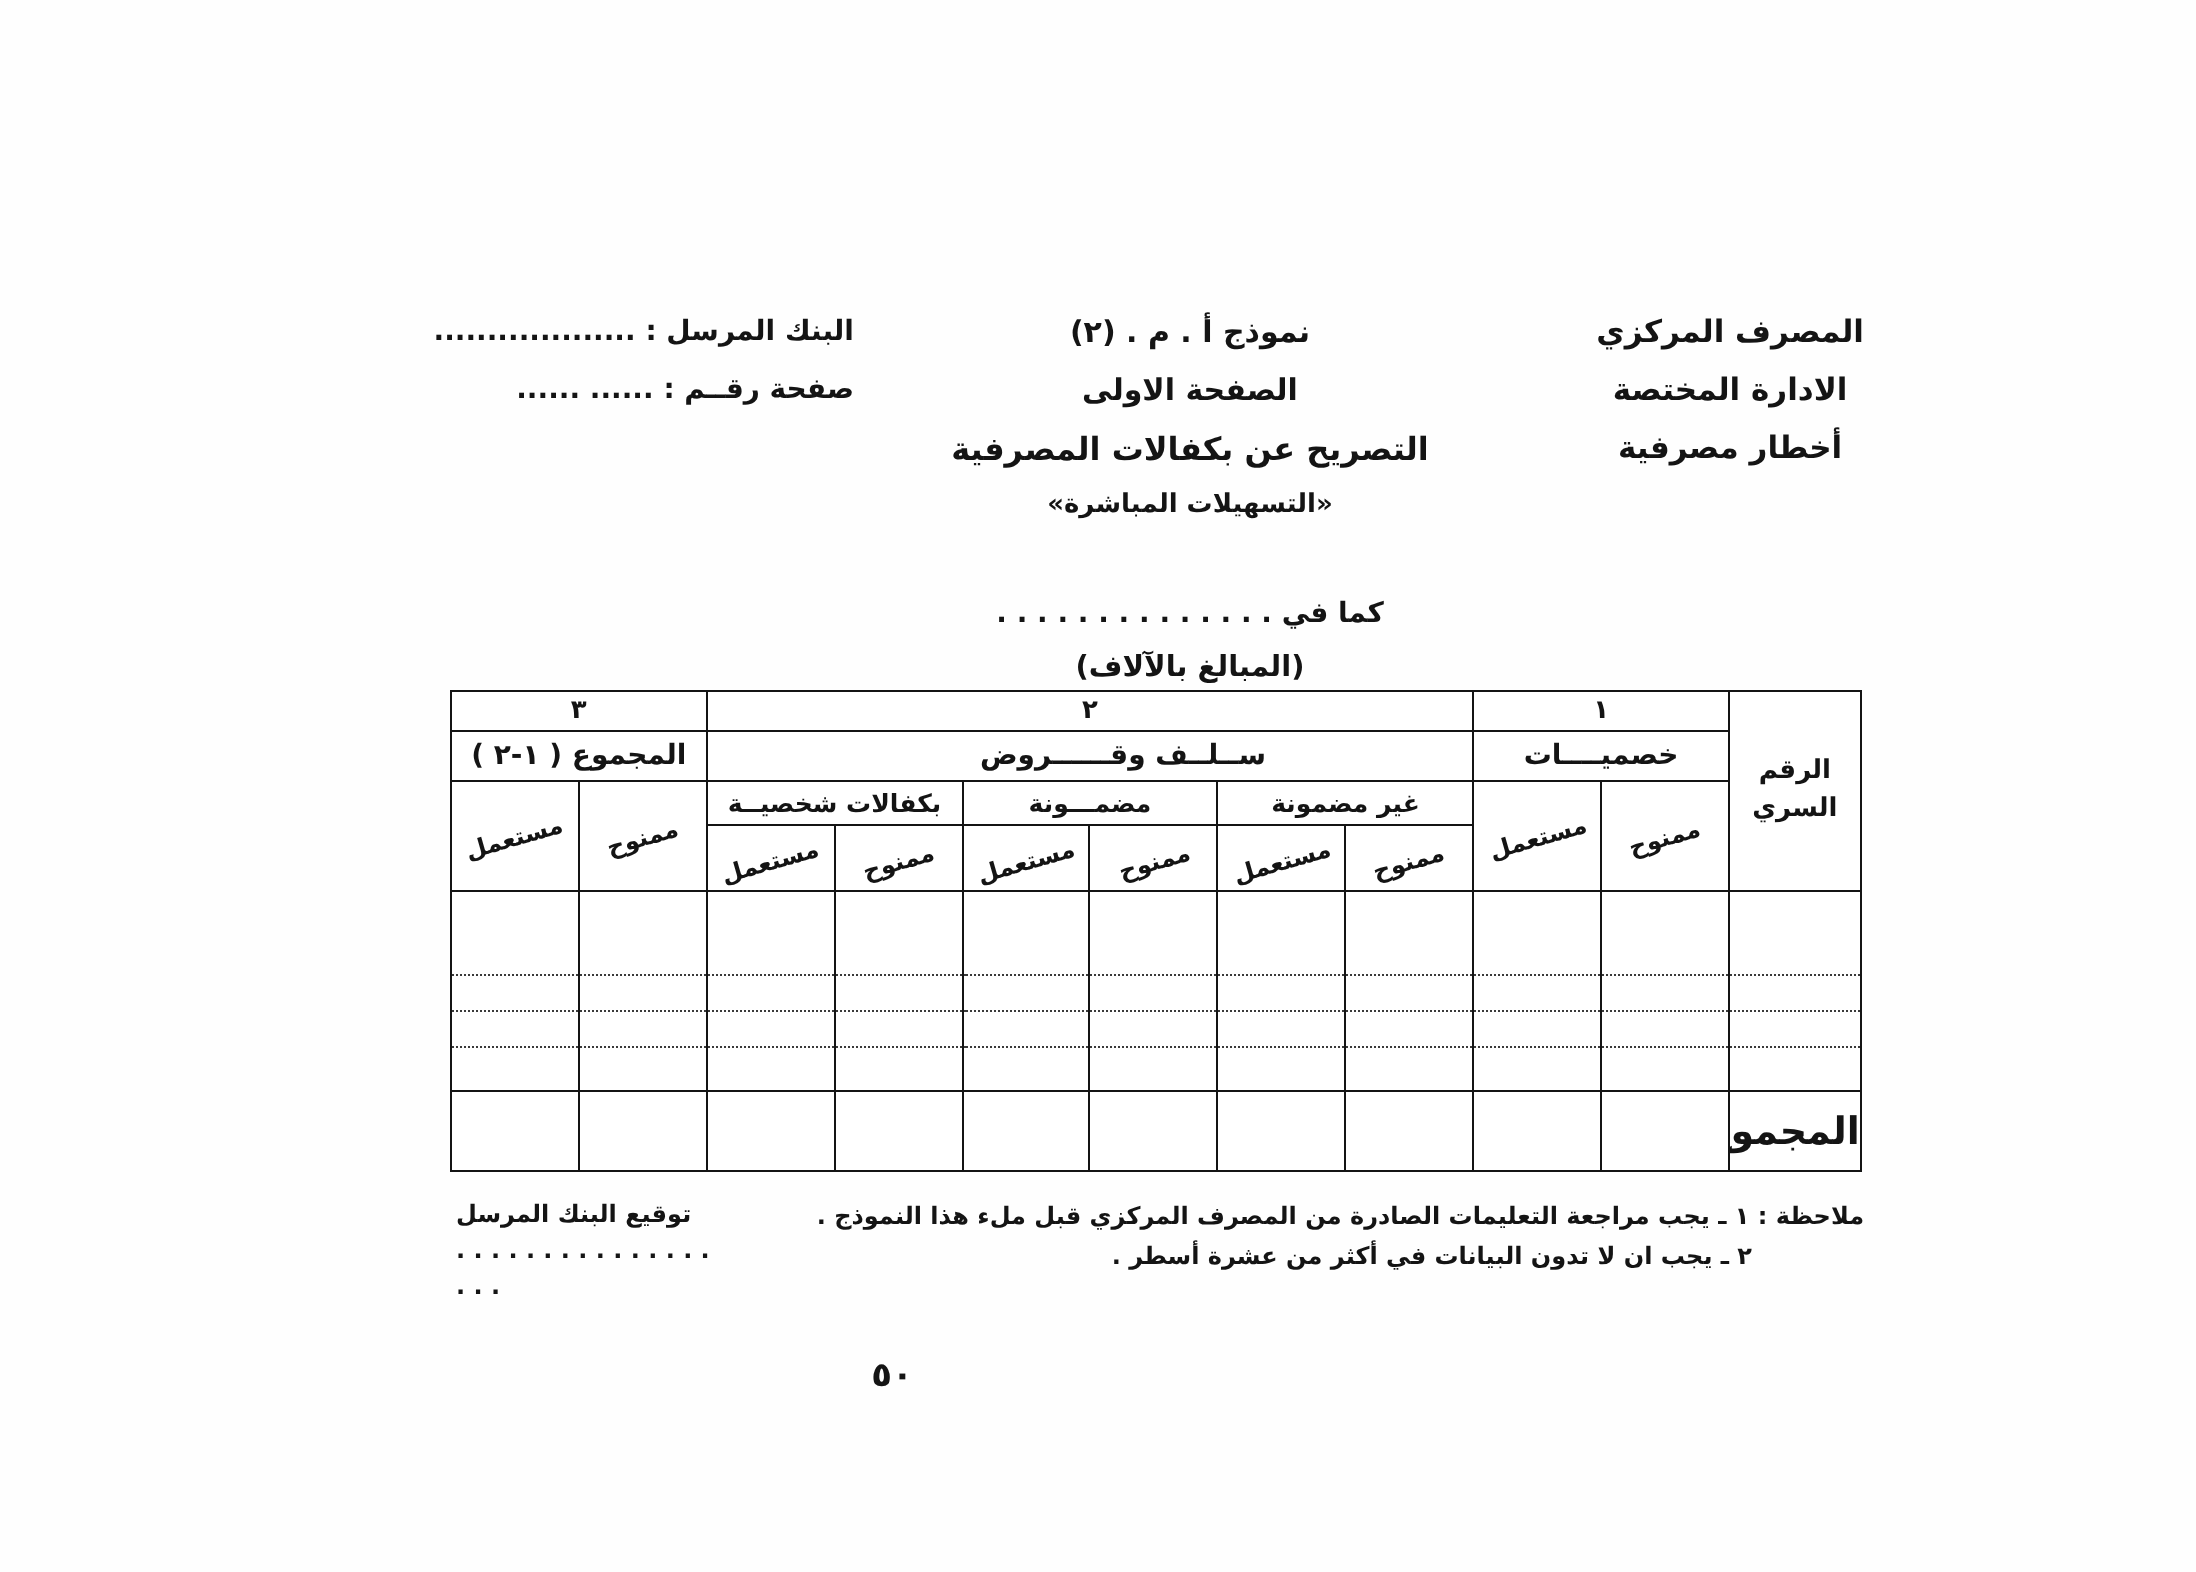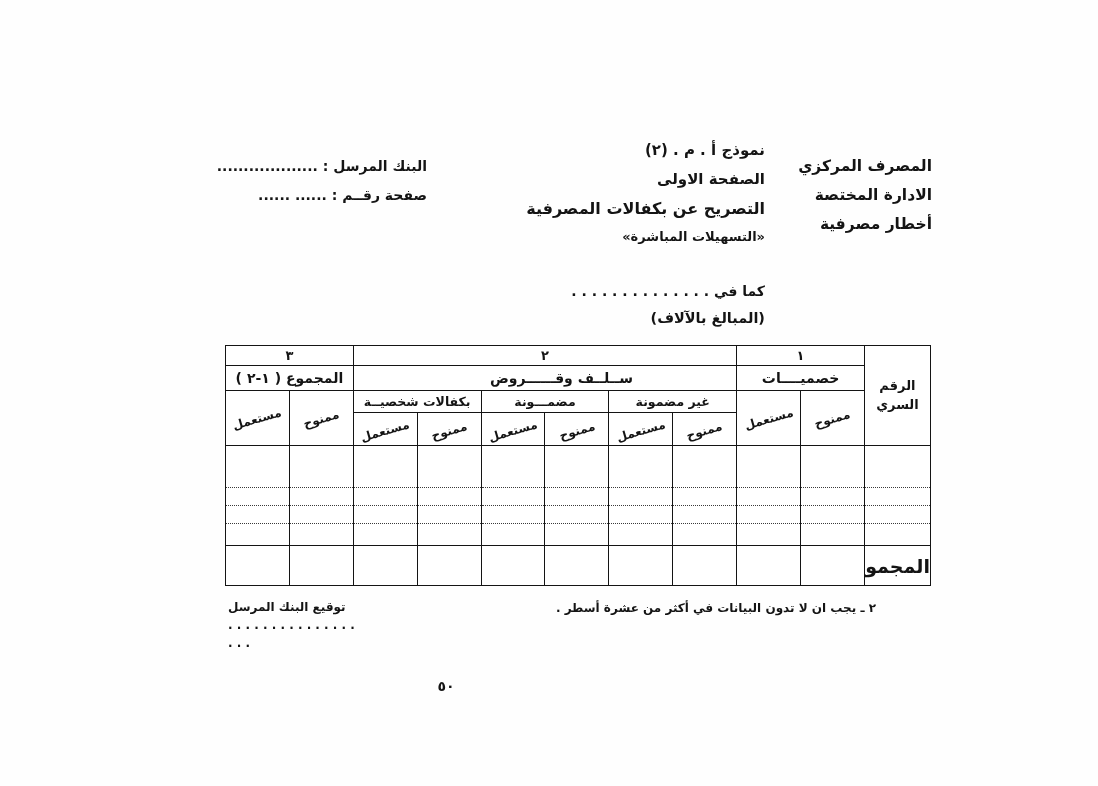--- a/index.html
+++ b/index.html
@@ -12,25 +12,25 @@
     font-family: "DejaVu Sans", sans-serif;
     color: #141414;
     direction: rtl;
     overflow: hidden;
     font-weight: bold;
   }
 
   
   .hdr-org {
     position: absolute; top: 152px; right: 166px;
-    text-align: right; font-size: 15.5px; line-height: 29px;
+    text-align: center; font-size: 15.5px; line-height: 29px;
   }
   .hdr-form {
-    position: absolute; top: 136px; left: 425px; width: 340px;
-    text-align: right;
+    position: absolute; top: 152px; left: 425px; width: 340px;
+    text-align: center;
   }
   .hdr-form .l-formno   { font-size: 15px;  line-height: 29px; }
   .hdr-form .l-pagename { font-size: 15px;  line-height: 29px; }
   .hdr-form .l-title    { font-size: 16px;  line-height: 29px; }
   .hdr-form .l-subtitle { font-size: 13px;  line-height: 27px; }
   .hdr-form .l-asof     { font-size: 14px;  line-height: 27px; letter-spacing: 1px; margin-top: 28px; }
   .hdr-form .l-amounts  { font-size: 14.5px; line-height: 27px; }
   .hdr-sender {
     position: absolute; top: 152px; left: 222px; width: 205px;
     text-align: right; font-size: 14px; line-height: 29px;
@@ -70,21 +70,21 @@
     position: absolute; top: 598px; right: 166px;
     text-align: right; font-size: 12px; line-height: 20px;
   }
   .notes .note2 { padding-right: 56px; }
   .signature {
     position: absolute; top: 598px; left: 228px; width: 135px;
     text-align: left; font-size: 12px; line-height: 18px;
   }
   .pagenum {
     position: absolute; top: 678px; left: 0; width: 892px;
-    text-align: center; font-size: 14px;
+    text-align: center; font-size: 17px;
   }
 </style>
 </head>
 <body>
 
 <div class="page">
 
   <div class="hdr-org">
     <div>المصرف المركزي</div>
     <div>الادارة المختصة</div>
@@ -224,20 +224,21 @@
         <td></td>
             <td></td>
         <td></td>
             <td></td>
       </tr>
     </tbody>
       </table>
   </div>
 
   <div class="notes">
+    <div class="note1">ملاحظة : ١ ـ يجب مراجعة التعليمات الصادرة من المصرف المركزي قبل ملء هذا النموذج .</div>
     <div class="note2">٢ ـ يجب ان لا تدون البيانات في أكثر من عشرة أسطر .</div>
   </div>
 
   <div class="signature">
     <div>توقيع البنك المرسل</div>
     <div>. . . . . . . . . . . . . . . . . .</div>
   </div>
 
   <div class="pagenum">٥٠</div>
 

